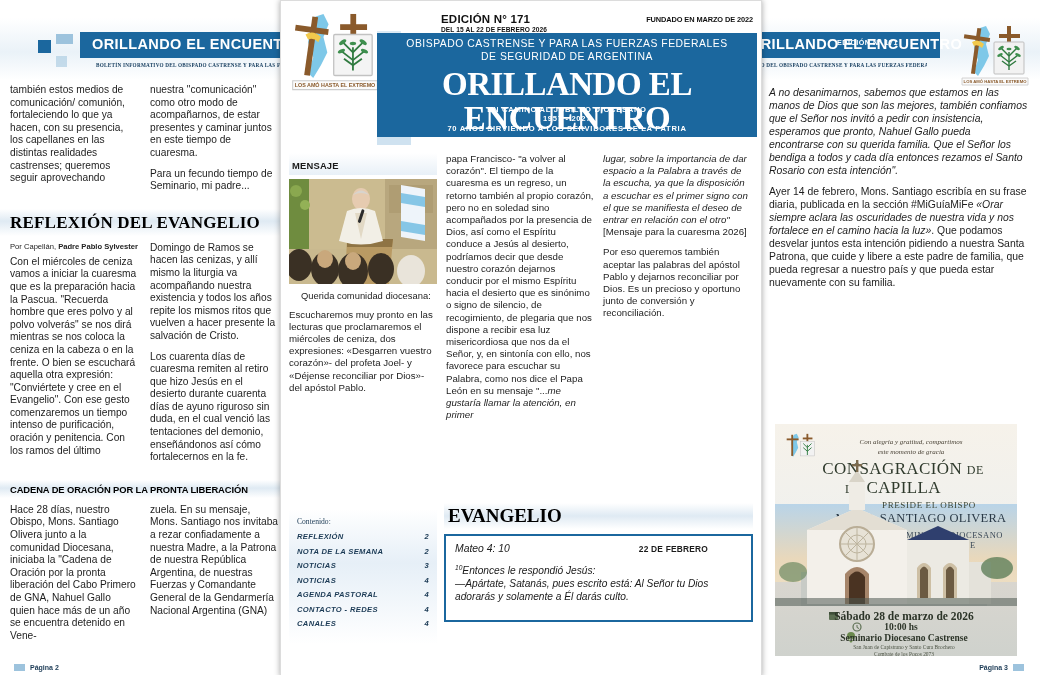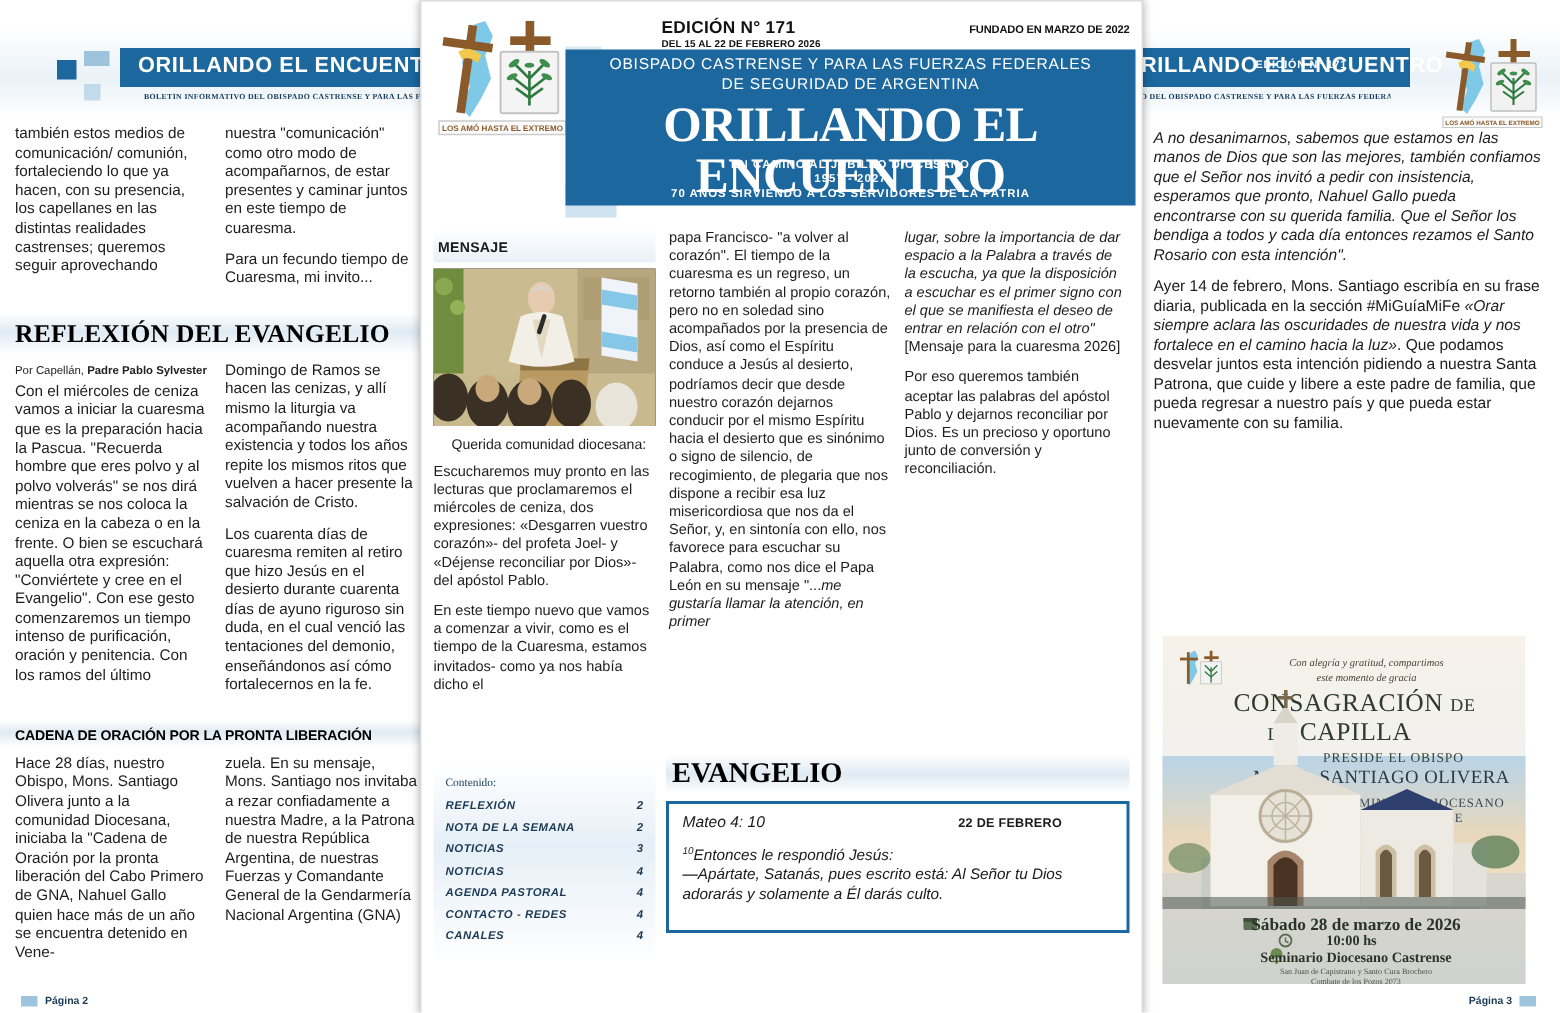--- a/index.html
+++ b/index.html
@@ -119,21 +119,21 @@
     <div class="mini-title" style="left:92px;">ORILLANDO EL ENCUENTRO</div>
     <div class="mini-sub" style="left:96px;top:44px;width:210px;overflow:hidden;">BOLETÍN INFORMATIVO DEL OBISPADO CASTRENSE Y PARA LAS FUERZAS FEDERALES DE SEGURIDAD DE ARGENTINA</div>
   </div>
 
   <div class="col-wrap" style="margin-top:4px;">
     <div class="col">
       <p class="bodytext">también estos medios de comunicación/ comunión, fortaleciendo lo que ya hacen, con su presencia, los capellanes en las distintas realidades castrenses; queremos seguir aprovechando</p>
     </div>
     <div class="col">
       <p class="bodytext">nuestra "comunicación" como otro modo de acompañarnos, de estar presentes y caminar juntos en este tiempo de cuaresma.</p>
-      <p class="bodytext">Para un fecundo tiempo de Cuaresma, mi invito...</p>
+      <p class="bodytext">Para un fecundo tiempo de Seminario, mi padre...</p>
     </div>
   </div>
 
   <div class="band">
     <h2>REFLEXIÓN DEL EVANGELIO</h2>
   </div>
 
   <div class="col-wrap">
     <div class="col">
       <p class="byline"><span>Por Capellán, </span><b>Padre Pablo Sylvester</b></p>
@@ -417,21 +417,20 @@
             <g fill="#c9a87c">
               <ellipse cx="36" cy="80" rx="8" ry="9"></ellipse>
               <ellipse cx="64" cy="82" rx="8" ry="9"></ellipse>
             </g>
             <ellipse cx="122" cy="92" rx="14" ry="16" fill="#e9e4da"></ellipse>
           </svg>
         </div>
 
         <p class="cap">Querida comunidad diocesana:</p>
         <p class="bodytext" style="font-size:9.7px;line-height:12.2px;">Escucharemos muy pronto en las lecturas que proclamaremos el miércoles de ceniza, dos expresiones: «Desgarren vuestro corazón»- del profeta Joel- y «Déjense reconciliar por Dios»- del apóstol Pablo.</p>
-        <p class="bodytext" style="font-size:9.7px;line-height:12.2px;">En este tiempo nuevo que vamos a comenzar a vivir, como es el tiempo de la Cuaresma, estamos invitados- como ya nos había dicho el</p>
       </div>
 
       <div class="c-col">
         <p class="bodytext" style="font-size:9.7px;line-height:12.2px;"><span>papa Francisco- "a volver al corazón".  El tiempo de la cuaresma es un regreso, un retorno también al propio corazón, pero no en soledad sino acompañados por la presencia de Dios, así como el Espíritu conduce a Jesús al desierto,  podríamos decir que desde nuestro corazón dejarnos conducir por el mismo Espíritu hacia el desierto que es sinónimo o signo de silencio, de recogimiento, de plegaria que nos dispone a recibir  esa luz misericordiosa que nos da el Señor, y, en sintonía con ello, nos favorece para escuchar su Palabra, como nos dice el Papa León en su mensaje "...</span><i>me gustaría llamar la atención, en primer</i></p>
       </div>
 
       <div class="c-col">
         <p class="bodytext" style="font-size:9.7px;line-height:12.2px;"><i>lugar, sobre la importancia de dar espacio a la Palabra a través de la escucha, ya que la disposición a escuchar es el primer signo con el que se manifiesta el deseo de entrar en relación con el otro"</i><span> [Mensaje para la cuaresma 2026]</span></p>
         <p class="bodytext" style="font-size:9.7px;line-height:12.2px;">Por eso queremos también aceptar las palabras del apóstol Pablo y dejarnos reconciliar por Dios.  Es un precioso y oportuno junto de conversión y reconciliación.</p>
       </div>

